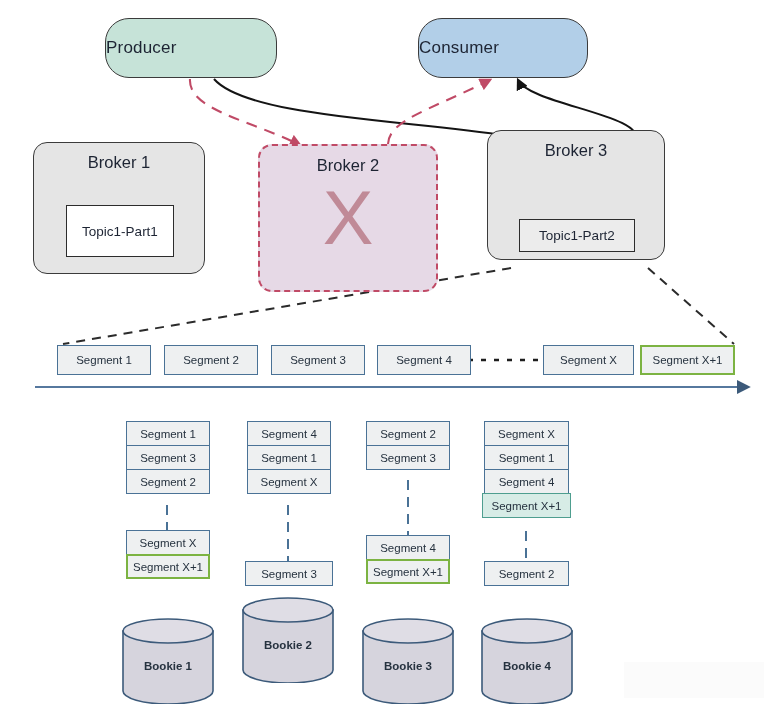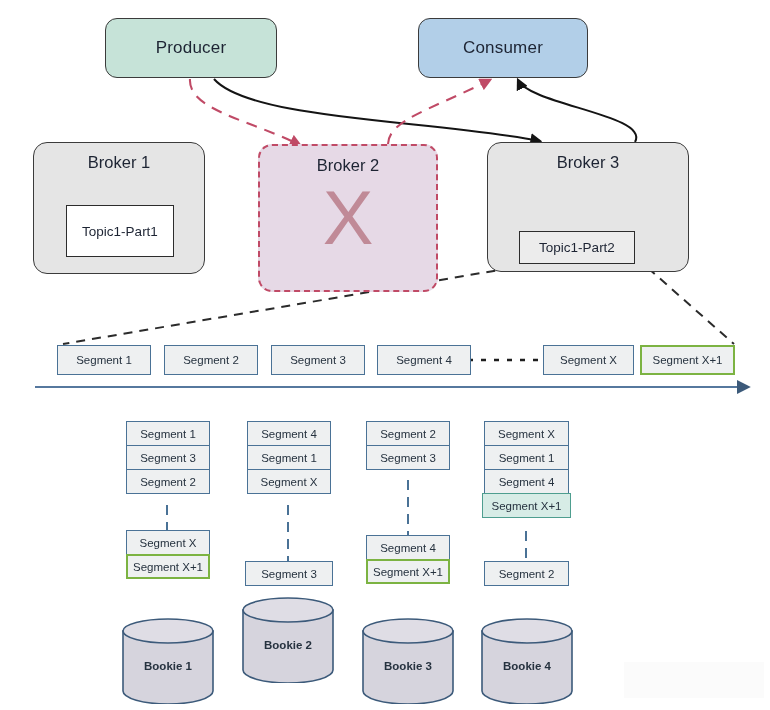--- a/index.html
+++ b/index.html
@@ -23,24 +23,24 @@
     left: 0; top: 0;
     width: 770px; height: 710px;
     pointer-events: none;
   }
 
   
   .actor {
     position: absolute;
     box-sizing: border-box;
     border: 1.6px solid #3b3b3b;
-    border-radius: 12px;
+    border-radius: 24px;
     display: flex;
     align-items: center;
-    justify-content: center;
+    justify-content: flex-start;
     font-size: 17px;
     color: #1d2433;
     letter-spacing: .2px;
   }
   .actor.producer {
     left: 105px; top: 18px; width: 172px; height: 60px;
     background: #c6e3d8;
   }
   .actor.consumer {
     left: 418px; top: 18px; width: 170px; height: 60px;
@@ -61,21 +61,21 @@
     text-align: center;
     font-size: 16.5px;
     color: #1d2433;
   }
   .broker1 { left: 33px;  top: 142px; width: 172px; height: 132px; }
   .broker2 {
     left: 258px; top: 144px; width: 180px; height: 148px;
     border: 2px dashed #c04a66;
     background: #e6d9e6;
   }
-  .broker3 { left: 487px; top: 142px; width: 202px; height: 130px; }
+  .broker3 { left: 487px; top: 130px; width: 178px; height: 130px; }
 
   .partition {
     position: absolute;
     box-sizing: border-box;
     border: 1.6px solid #2c2c2c;
     background: #ffffff;
     display: flex;
     align-items: center;
     justify-content: center;
     font-size: 13.5px;

